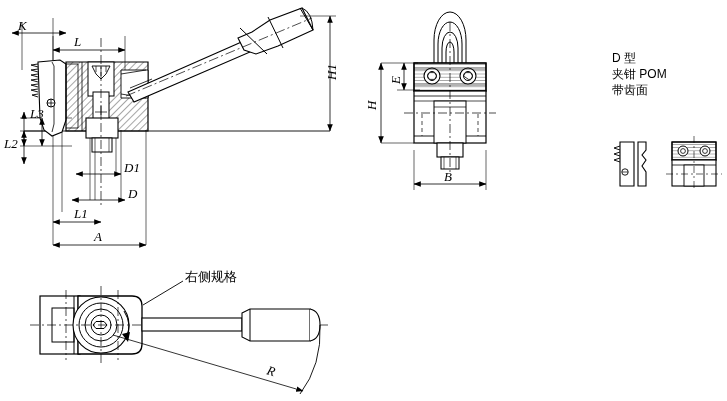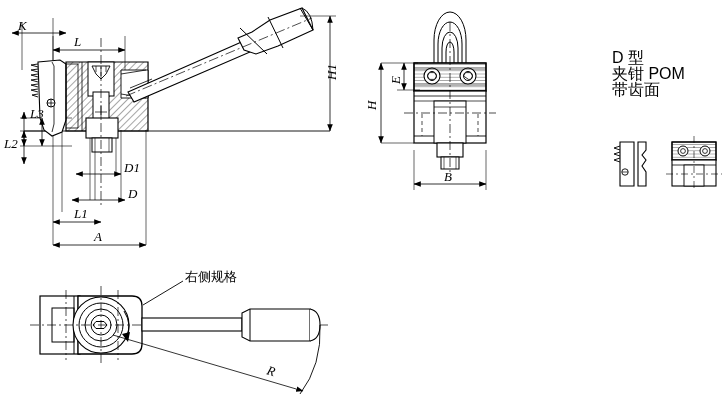--- a/index.html
+++ b/index.html
@@ -20,21 +20,21 @@
     left: 0;
     top: 0;
     width: 727px;
     height: 401px;
   }
   .note-block {
     position: absolute;
     left: 612px;
     top: 50px;
     font-family: "Liberation Sans", sans-serif;
-    font-size: 16px;
+    font-size: 12px;
     color: #000000;
     line-height: 16px;
     white-space: nowrap;
   }
   .note-block div { padding: 0; margin: 0; }
 </style>
 </head>
 <body>
 
 <div id="sheet">

